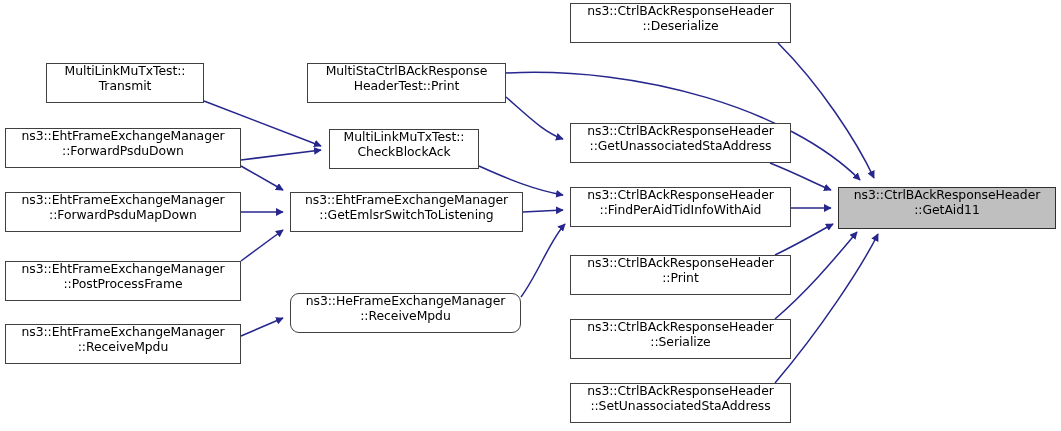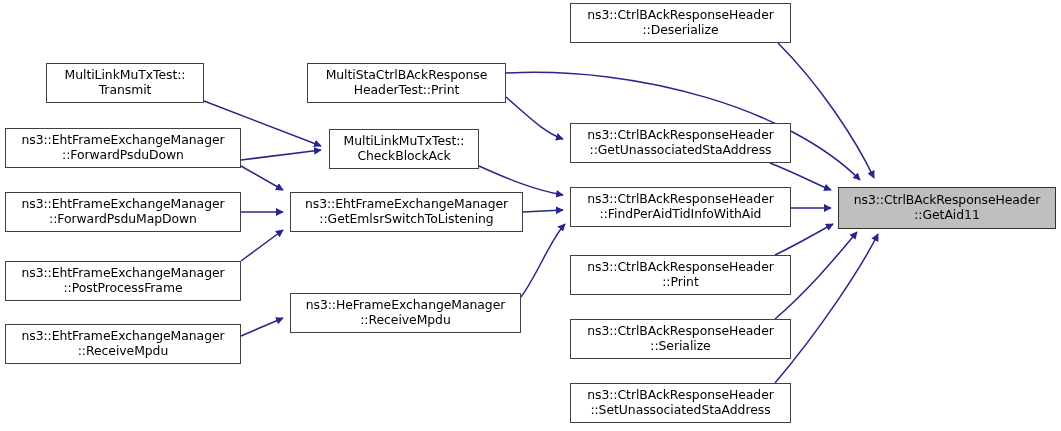--- a/index.html
+++ b/index.html
@@ -25,21 +25,21 @@
     width: 1061px;
     height: 431px;
     pointer-events: none;
   }
   .node {
     position: absolute;
     box-sizing: border-box;
     border: 1px solid #404040;
     background: #ffffff;
     display: flex;
-    align-items: center;
+    align-items: flex-start;
     justify-content: center;
     text-align: center;
     line-height: 1.18;
     font-size: 12.4px;
     color: #000000;
     letter-spacing: -0.05px;
     white-space: pre-line;
     padding: 0 3px;
     z-index: 2;
   }
@@ -94,21 +94,21 @@
       <div class="node" style="left: 5px; top: 261px; width: 236px; height: 40px;"><span class="node-label">ns3::EhtFrameExchangeManager
 ::PostProcessFrame</span></div>
       <div class="node" style="left: 5px; top: 324px; width: 236px; height: 40px;"><span class="node-label">ns3::EhtFrameExchangeManager
 ::ReceiveMpdu</span></div>
       <div class="node" style="left: 307px; top: 63px; width: 199px; height: 40px;"><span class="node-label">MultiStaCtrlBAckResponse
 HeaderTest::Print</span></div>
       <div class="node" style="left: 329px; top: 129px; width: 150px; height: 40px;"><span class="node-label">MultiLinkMuTxTest::
 CheckBlockAck</span></div>
       <div class="node" style="left: 290px; top: 192px; width: 233px; height: 40px;"><span class="node-label">ns3::EhtFrameExchangeManager
 ::GetEmlsrSwitchToListening</span></div>
-      <div class="node" style="left: 290px; top: 293px; width: 231px; height: 40px;"><span class="node-label">ns3::HeFrameExchangeManager
+      <div class="node" style="left: 290px; top: 293px; width: 231px; height: 40px; border-radius: 9px;"><span class="node-label">ns3::HeFrameExchangeManager
 ::ReceiveMpdu</span></div>
       <div class="node" style="left: 570px; top: 3px; width: 221px; height: 40px;"><span class="node-label">ns3::CtrlBAckResponseHeader
 ::Deserialize</span></div>
       <div class="node" style="left: 570px; top: 123px; width: 221px; height: 40px;"><span class="node-label">ns3::CtrlBAckResponseHeader
 ::GetUnassociatedStaAddress</span></div>
       <div class="node" style="left: 570px; top: 187px; width: 221px; height: 40px;"><span class="node-label">ns3::CtrlBAckResponseHeader
 ::FindPerAidTidInfoWithAid</span></div>
       <div class="node" style="left: 570px; top: 255px; width: 221px; height: 40px;"><span class="node-label">ns3::CtrlBAckResponseHeader
 ::Print</span></div>
       <div class="node" style="left: 570px; top: 319px; width: 221px; height: 40px;"><span class="node-label">ns3::CtrlBAckResponseHeader

